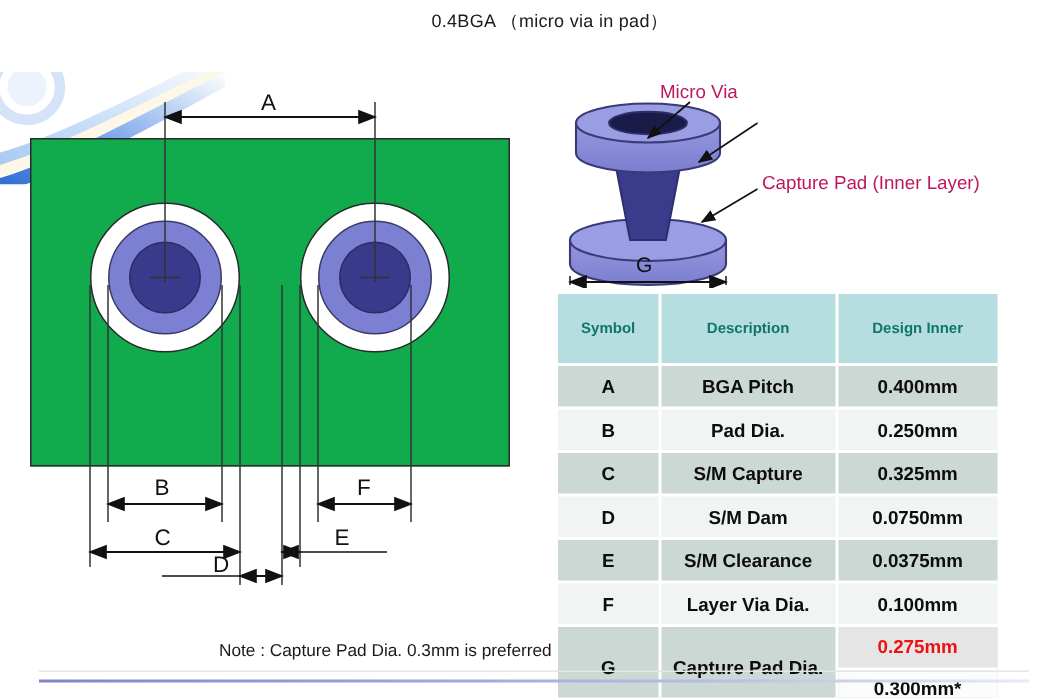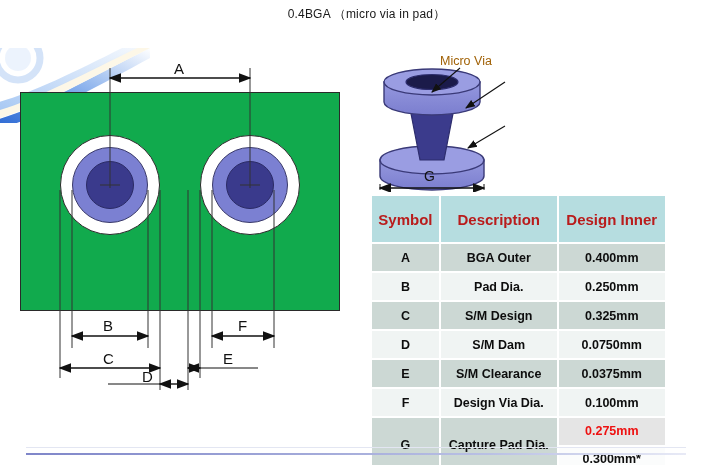--- a/index.html
+++ b/index.html
@@ -42,30 +42,30 @@
   .dimtxt{
     position:absolute;font-size:15px;color:#111;font-family:"Liberation Sans", sans-serif;
   }
   .note{
     position:absolute;font-size:11.5px;color:#1a1a1a;
   }
 
   
   .via3d{position:absolute;left:372px;top:52px;width:120px;height:140px;}
 
-  .lbl{position:absolute;font-size:12.5px;color:#a16207;white-space:nowrap;}
+  .lbl{position:absolute;font-size:12.5px;color:#be185d;white-space:nowrap;}
 
   
   .tbl{
     position:absolute;left:372px;top:196px;width:293px;
     border-collapse:collapse;font-size:12.5px;
   }
   .tbl td,.tbl th{padding:0;margin:0;}
   .th{
-    background:#b6dde0;color:#b91c1c;font-weight:bold;font-size:15px;
+    background:#b6dde0;color:#0f766e;font-weight:bold;font-size:10px;
     text-align:center;vertical-align:middle;height:46px;
     border-right:2px solid #ffffff;border-bottom:2px solid #ffffff;
   }
   .th.last{border-right:none;}
   .cell{
     text-align:center;vertical-align:middle;height:27px;font-weight:bold;
     border-right:2px solid #ffffff;border-bottom:2px solid #ffffff;
     color:#0d0d0d;
   }
   .cell.last{border-right:none;}
@@ -164,20 +164,21 @@
     <line x1="212" y1="336" x2="274" y2="336" stroke="#111" stroke-width="1.4" marker-start="url(#ahs)" marker-end="url(#ah)"></line>
   </svg>
 
   <div class="dimtxt" style="left:174px;top:60px;">A</div>
   <div class="dimtxt" style="left:103px;top:317px;">B</div>
   <div class="dimtxt" style="left:103px;top:350px;">C</div>
   <div class="dimtxt" style="left:142px;top:368px;">D</div>
   <div class="dimtxt" style="left:223px;top:350px;">E</div>
   <div class="dimtxt" style="left:238px;top:317px;">F</div>
 
+  <div class="note" style="left:146px;top:428px;">Note : Capture Pad Dia. 0.3mm is preferred</div>
 
   <div class="via3d">
     <svg width="120" height="140" viewBox="0 0 120 140">
       <defs>
         <linearGradient id="padside" x1="0" y1="0" x2="0" y2="1">
           <stop offset="0" stop-color="#9598de"></stop>
           <stop offset="1" stop-color="#7b7ecf"></stop>
         </linearGradient>
       </defs>
 
@@ -198,57 +199,58 @@
   <div class="dimtxt" style="left:424px;top:168px;font-size:14px;">G</div>
 
   <svg class="dimlayer">
     <g stroke="#111" stroke-width="1.1" fill="none">
       <line x1="460" y1="68" x2="432" y2="92" marker-end="url(#ah)"></line>
       <line x1="505" y1="82" x2="466" y2="108" marker-end="url(#ah)"></line>
       <line x1="505" y1="126" x2="468" y2="148" marker-end="url(#ah)"></line>
     </g>
   </svg>
   <div class="lbl" style="left:440px;top:54px;">Micro Via</div>
+  <div class="lbl" style="left:508px;top:115px;">Capture Pad (Inner Layer)</div>
 
   <table class="tbl">
     <tbody>
       <tr>
         <th class="th sym">Symbol</th>
         <th class="th desc">Description</th>
         <th class="th val last">Design Inner</th>
       </tr>
 
       <tr class="rowA">
         <td class="cell sym">A</td>
-        <td class="cell desc">BGA Outer</td>
+        <td class="cell desc">BGA Pitch</td>
         <td class="cell val last">0.400mm</td>
       </tr>
       <tr class="rowB">
         <td class="cell sym">B</td>
         <td class="cell desc">Pad Dia.</td>
         <td class="cell val last">0.250mm</td>
       </tr>
       <tr class="rowA">
         <td class="cell sym">C</td>
-        <td class="cell desc">S/M Design</td>
+        <td class="cell desc">S/M Capture</td>
         <td class="cell val last">0.325mm</td>
       </tr>
       <tr class="rowB">
         <td class="cell sym">D</td>
         <td class="cell desc">S/M Dam</td>
         <td class="cell val last">0.0750mm</td>
       </tr>
       <tr class="rowA">
         <td class="cell sym">E</td>
         <td class="cell desc">S/M Clearance</td>
         <td class="cell val last">0.0375mm</td>
       </tr>
       <tr class="rowB">
         <td class="cell sym">F</td>
-        <td class="cell desc">Design Via Dia.</td>
+        <td class="cell desc">Layer Via Dia.</td>
         <td class="cell val last">0.100mm</td>
       </tr>
       <tr class="rowA">
         <td class="cell sym gcell">G</td>
         <td class="cell desc gcell">Capture Pad Dia.</td>
         <td class="split val">
           <div class="s1">0.275mm</div>
           <div class="s2">0.300mm*</div>
         </td>
       </tr>

